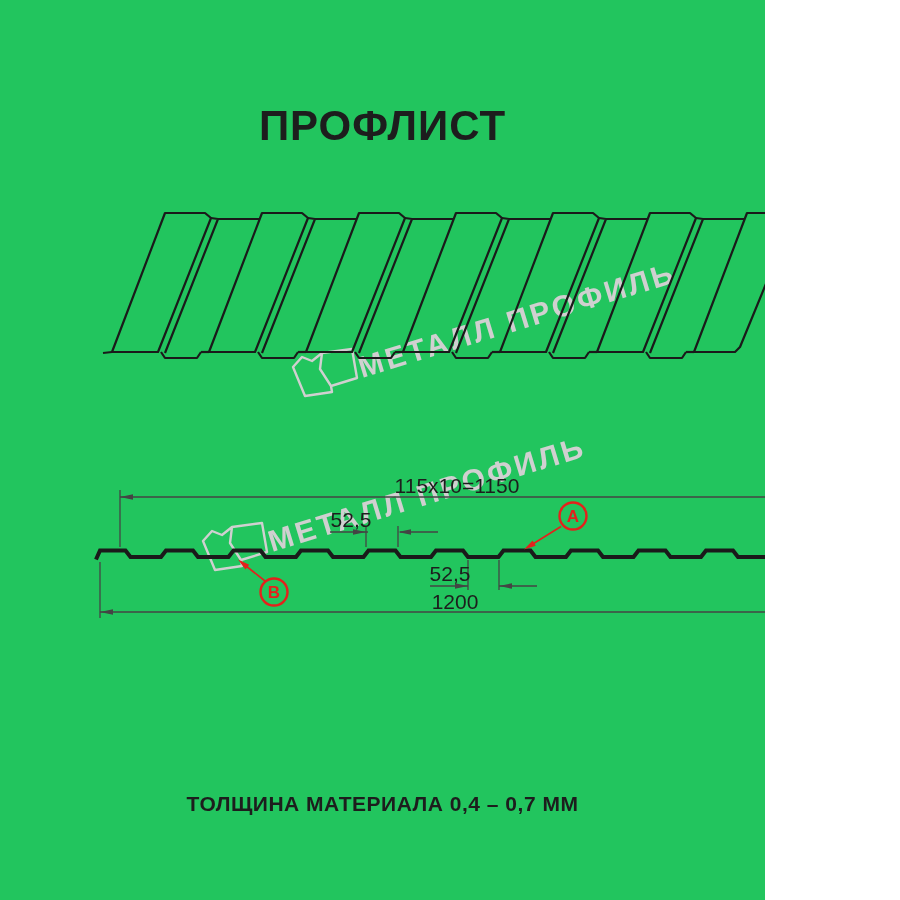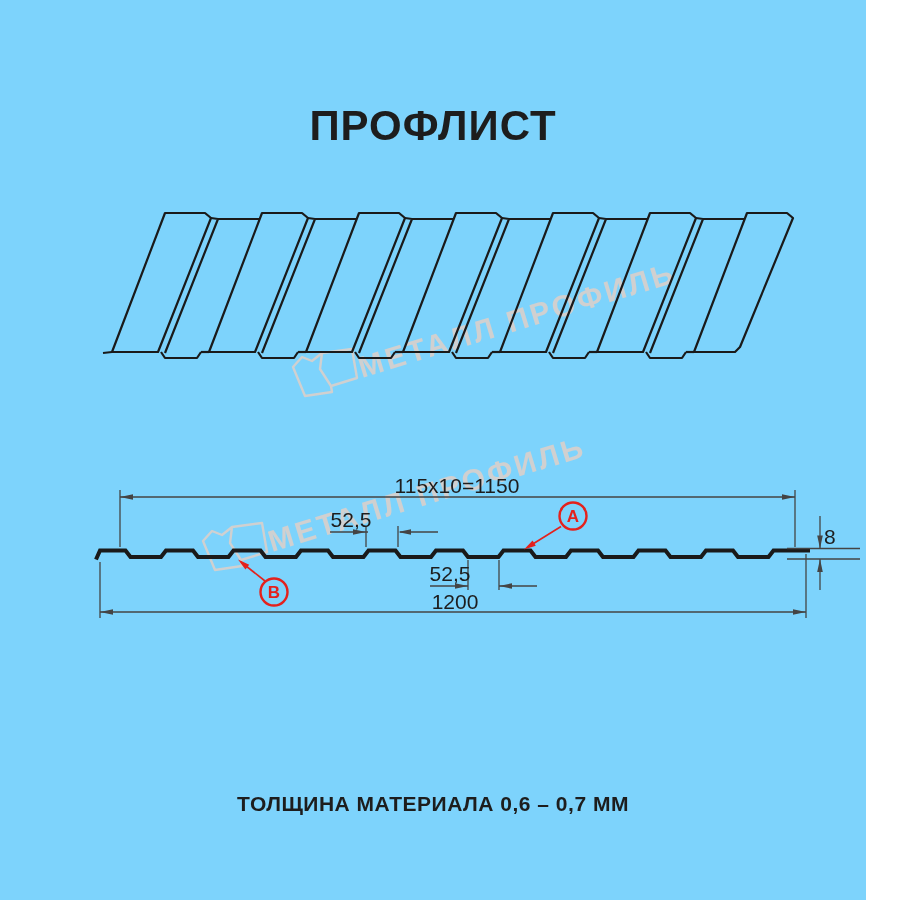--- a/index.html
+++ b/index.html
@@ -1,16 +1,16 @@
 <!DOCTYPE html>
 <html style="--line: #1a1a1a; --dim: #444444; --text: #1d1d1d; --red: #e4211c; --wm: #d0d0d0;"><head>
 <meta charset="utf-8">
 <style>
   html,body{margin:0;padding:0;background:#fff;}
-  .page{position:relative;width:866px;height:900px;background:#7dd3fc;overflow:hidden;
+  .page{position:relative;width:765px;height:900px;background:#22c55e;overflow:hidden;
         font-family:"Liberation Sans",sans-serif;}
   .title{position:absolute;left:0;right:0;top:74px;text-align:center;
          font-size:42px;font-weight:bold;letter-spacing:1px;color:var(--text);}
   .subtitle{position:absolute;left:0;right:0;top:131px;text-align:center;
             font-size:19px;font-weight:bold;color:var(--text);}
   .note{position:absolute;left:0;right:0;top:792px;text-align:center;
         font-size:21px;font-weight:bold;letter-spacing:0.5px;color:var(--text);}
   svg.drawing{position:absolute;left:0;top:0;}
   .wm{stroke:var(--wm);fill:none;stroke-width:2.4;stroke-linejoin:round;}
   .wmtxt{fill:var(--wm);font-size:30px;font-weight:bold;letter-spacing:3px;}
@@ -130,14 +130,14 @@
     <g>
       <line class="redln" x1="561" y1="526.5" x2="528" y2="547"></line>
       <circle class="cocirc" cx="573" cy="516" r="13.5"></circle>
       <text class="cotxt" text-anchor="middle" x="573" y="522">А</text>
       <line class="redln" x1="265" y1="581" x2="241" y2="562"></line>
       <circle class="cocirc" cx="274" cy="592" r="13.5"></circle>
       <text class="cotxt" text-anchor="middle" x="274" y="598">В</text>
     </g>
   </svg>
 
-  <div class="note">ТОЛЩИНА МАТЕРИАЛА 0,6 – 0,7 ММ</div>
+  <div class="note">ТОЛЩИНА МАТЕРИАЛА 0,4 – 0,7 ММ</div>
 </div>
 
 </body></html>

